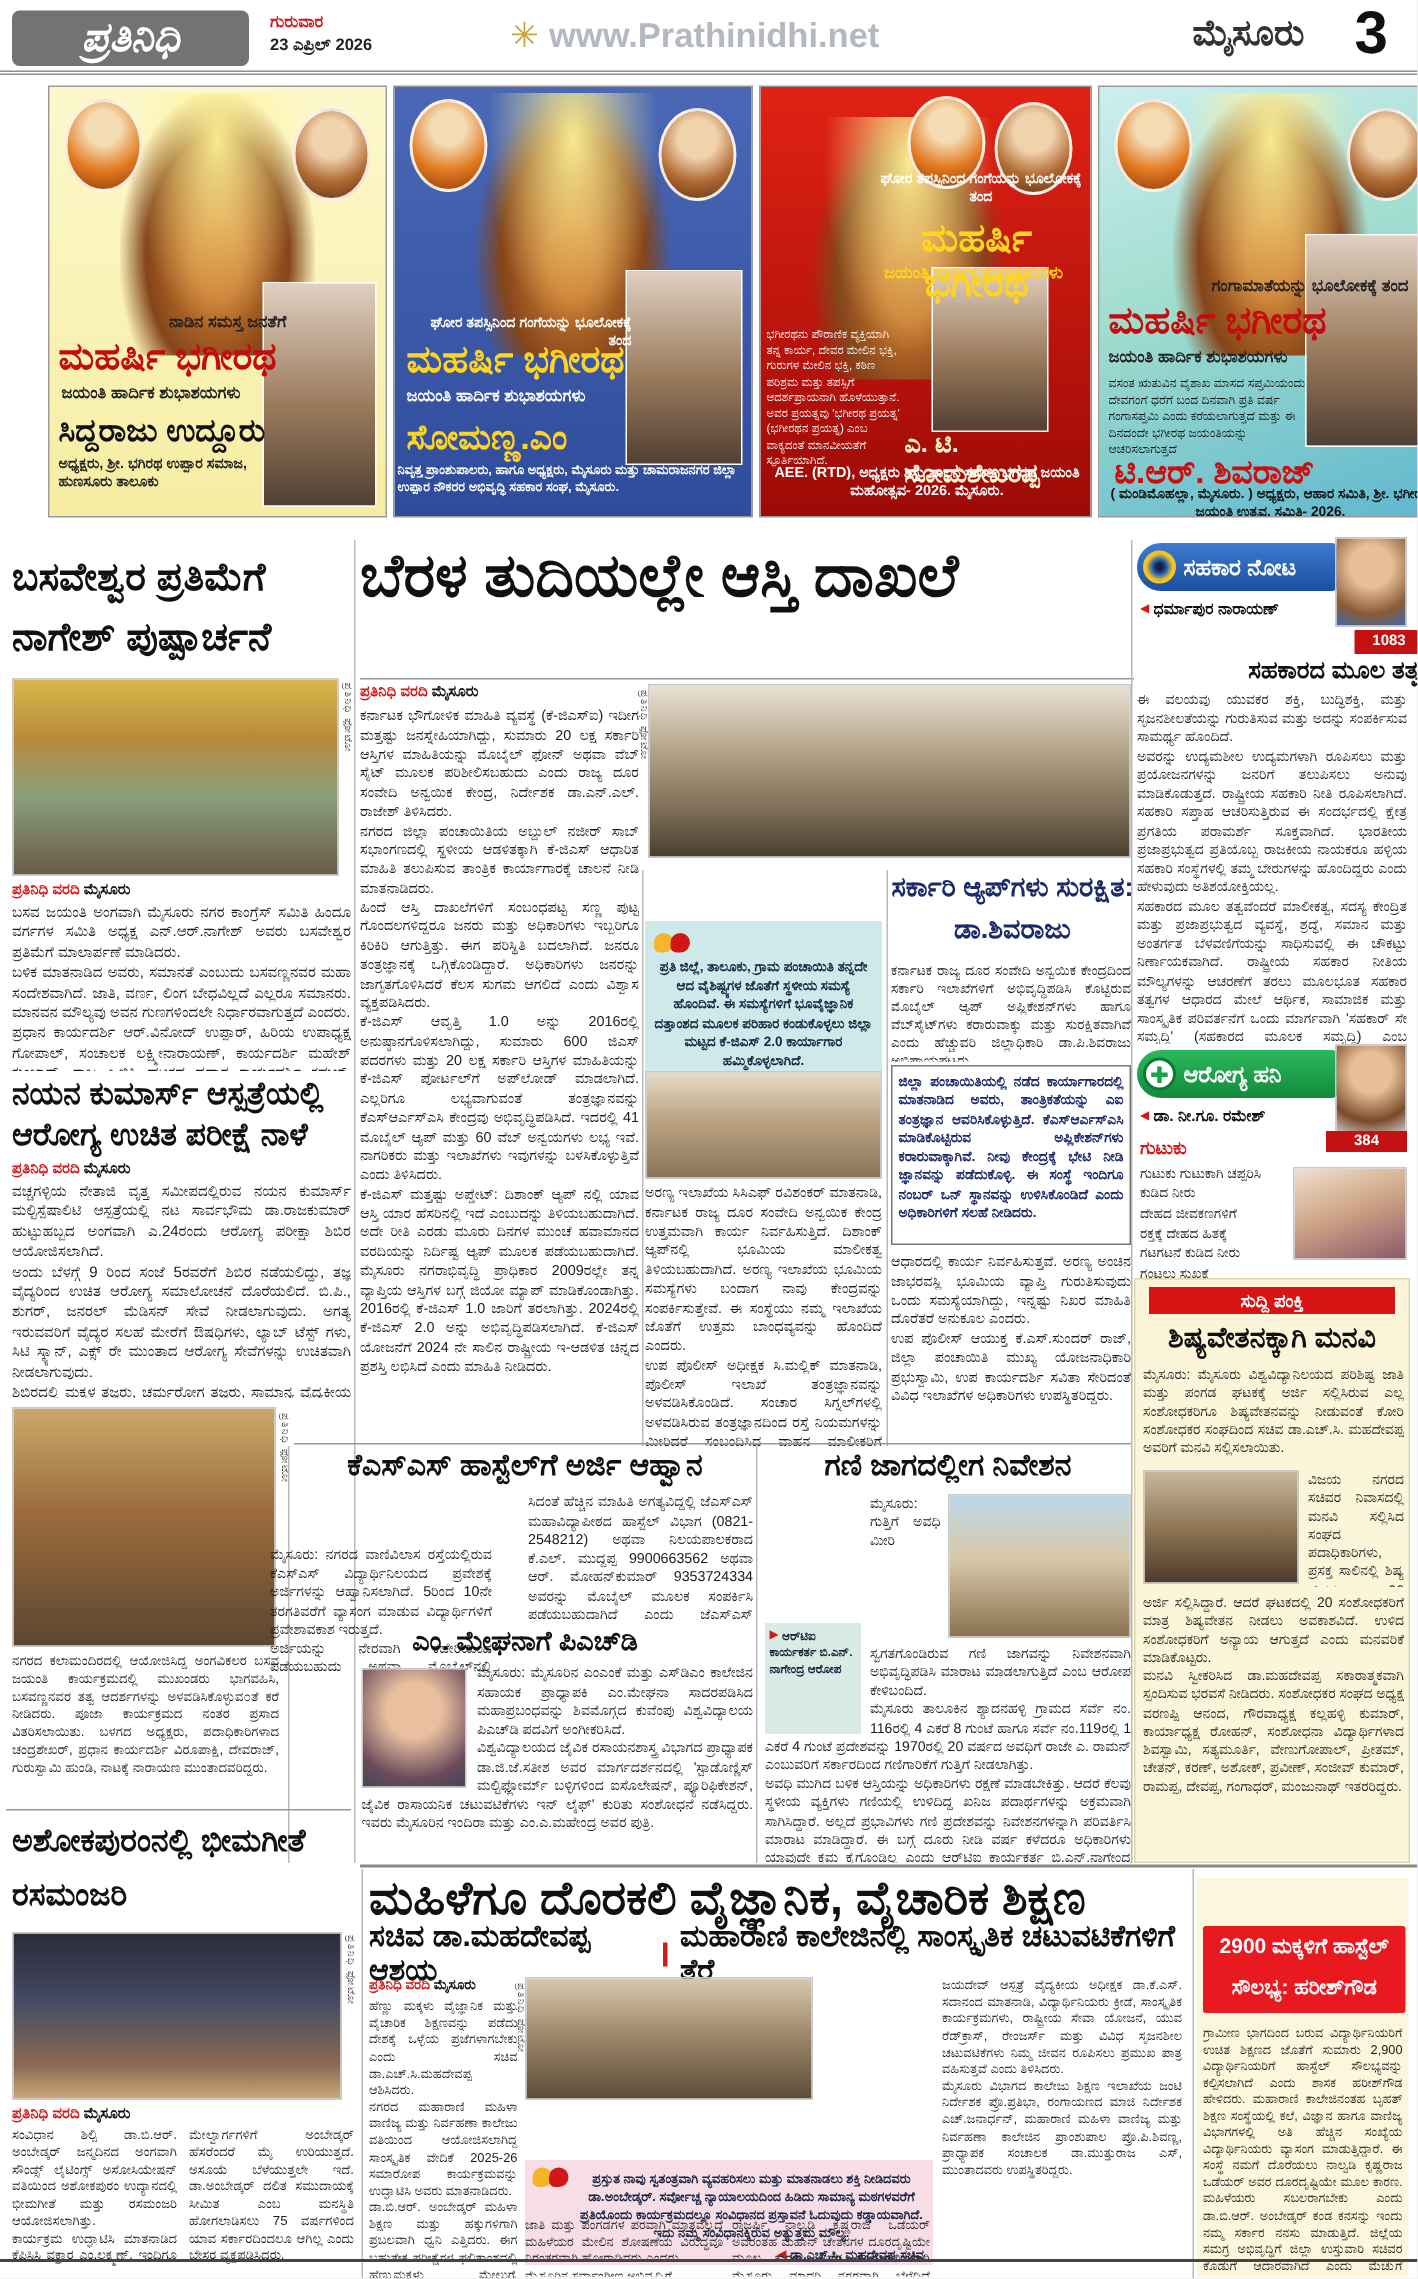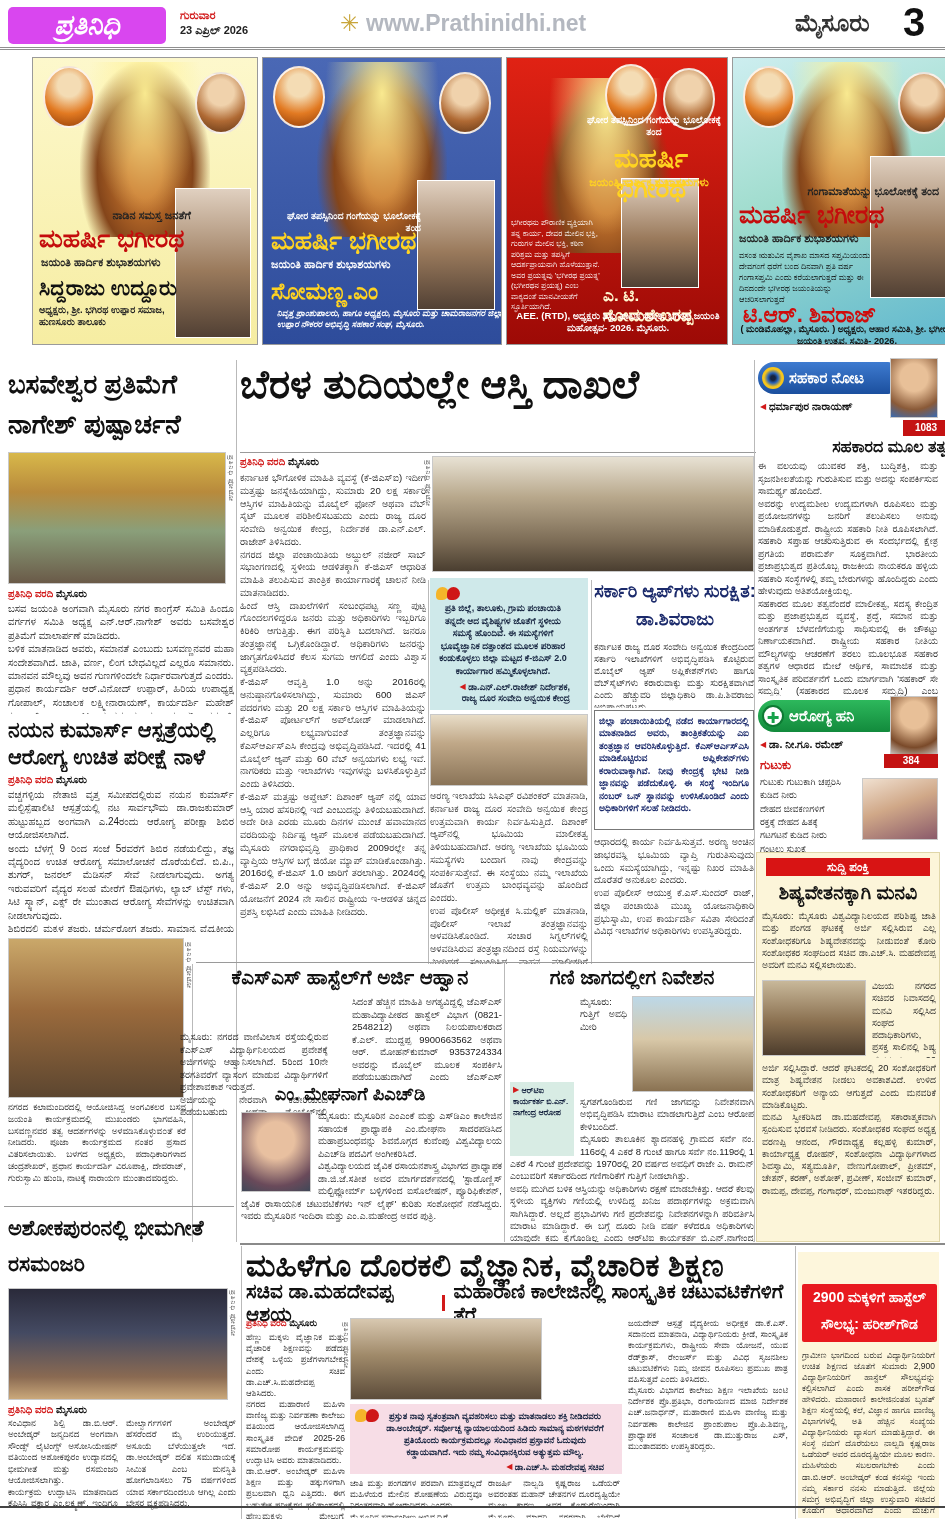--- a/index.html
+++ b/index.html
@@ -12,21 +12,21 @@
   .body9{font-size:8.9px;line-height:1.32;}
   .headline{font-weight:bold;color:#111;}
   .byline{font-size:10px;font-weight:bold;color:#111;}
   .byline .red{color:#d21a1a;}
   .vrule{border-left:1px solid #b9b9b9;}
   .hrule{border-top:1px solid #9a9a9a;}
   .vcred{writing-mode:vertical-rl;font-size:7px;color:#444;letter-spacing:1px;}
   .photo{border:1px solid #c9c9c9;}
   
   #hdr{border-bottom:3px double #8f8f8f;background:#fff;}
-  #logo{background:#d946ef;border-radius:5px;color:#fff;font-weight:bold;font-size:27px;display:flex;align-items:center;justify-content:center;font-style:italic;}
+  #logo{background:#737373;border-radius:5px;color:#fff;font-weight:bold;font-size:27px;display:flex;align-items:center;justify-content:center;font-style:italic;}
   
   .ad{overflow:hidden;border:1px solid #9a9a9a;margin-left:24px;}
   .ad1{background:linear-gradient(180deg,#fdf8cc,#f6eda2);}
   .ad2{background:linear-gradient(180deg,#4a68b5,#2e4c9b);}
   .ad3{background:linear-gradient(180deg,#e02214,#9d0a06);}
   .ad4{background:linear-gradient(160deg,#cdeef0,#9fdccd 45%,#5fb7cf);}
   .circ{position:absolute;width:52px;height:62px;border-radius:50%;border:2px solid rgba(255,255,255,.85);
         background:radial-gradient(circle at 50% 32%,#f0d2ac 28%,#b06a34 62%,#5c3212 100%);}
   .circ.saint{background:radial-gradient(circle at 50% 30%,#f4dcb4 24%,#e27a22 60%,#8e3a06 100%);}
   .c-left{left:10px;top:8px;}
@@ -45,41 +45,41 @@
   .ad1 .ad-kicker{left:8px;top:150px;width:150px;color:#222;}
   .ad1 .ad-title{left:6px;top:166px;width:160px;color:#c40c0c;}
   .ad1 .ad-sub{left:8px;top:198px;width:150px;color:#222;}
   .ad1 .ad-name{left:6px;top:218px;width:150px;color:#111;}
   .ad1 .ad-desig{left:6px;top:246px;width:146px;color:#222;}
   .ad1 .ad-photo{width:76px;height:150px;bottom:6px;}
   .ad2 .ad-kicker{left:8px;top:152px;width:150px;color:#fff;font-size:9.5px;}
   .ad2 .ad-title{left:8px;top:168px;width:160px;color:#ffd321;}
   .ad2 .ad-sub{left:8px;top:200px;width:150px;color:#fff;}
   .ad2 .ad-name{left:8px;top:220px;width:160px;color:#ffd321;font-size:23px;}
-  .ad2 .ad-desig{left:14px;top:250px;width:228px;color:#fff;font-size:8.6px;font-style:italic;}
+  .ad2 .ad-desig{left:2px;top:250px;width:228px;color:#fff;font-size:8.6px;}
   .ad2 .ad-photo{width:78px;height:130px;bottom:34px;}
   .ad3 .ad-kicker{left:78px;top:56px;width:138px;color:#fff;font-size:9.5px;text-align:center;}
   .ad3 .ad-title{left:70px;top:86px;width:148px;color:#ffd321;font-size:26px;text-align:center;}
   .ad3 .ad-sub{left:66px;top:118px;width:152px;color:#ffd321;text-align:center;}
   .ad3 .ad-para{left:4px;top:160px;width:92px;color:#fff;}
   .ad3 .ad-name{left:96px;top:228px;width:126px;color:#fff8d0;font-size:17px;}
   .ad3 .ad-desig{left:4px;top:252px;width:214px;color:#fff;text-align:center;}
   .ad3 .ad-photo{right:28px;bottom:56px;width:78px;height:110px;}
   .ad3 .deity{left:34px;transform:none;top:20px;}
   .ad3 .c-left{left:auto;right:70px;top:6px;}
   .ad3 .c-right{right:12px;top:10px;}
   .ad4 .ad-kicker{left:6px;top:126px;width:200px;color:#222;}
   .ad4 .ad-title{left:6px;top:142px;width:190px;color:#c40c0c;}
   .ad4 .ad-sub{left:6px;top:174px;width:180px;color:#222;}
   .ad4 .ad-para{left:6px;top:192px;width:136px;color:#111;font-size:8.2px;}
   .ad4 .ad-name{left:10px;top:244px;width:170px;color:#d00c0c;font-size:22px;}
   .ad4 .ad-desig{left:4px;top:266px;width:220px;color:#111;font-size:9.2px;text-align:center;}
   .ad4 .ad-photo{right:4px;top:98px;bottom:auto;width:86px;height:142px;}
   
-  .qbox{padding:6px 18px 4px 6px;font-weight:bold;color:#15233f;}
+  .qbox{padding:6px 6px 4px 6px;font-weight:bold;color:#15233f;margin-top:36px;}
   .qbox .qt{font-size:9px;line-height:1.4;text-align:center;white-space:pre-line;}
   .qbox .qattr{font-size:9px;text-align:right;margin-top:4px;}
   .qicon{display:inline-block;position:relative;width:26px;height:13px;vertical-align:middle;}
   .qicon i{position:absolute;width:13px;height:13px;border-radius:50% 50% 50% 4px;}
   .qicon i:first-child{left:0;background:#f5b52a;}
   .qicon i:last-child{left:11px;background:#cf1717;}
   .badge{background:#c41212;color:#fff;font-weight:bold;font-size:10px;text-align:center;line-height:16px;}
   .secbar{color:#fff;font-weight:bold;font-size:15px;display:flex;align-items:center;gap:5px;padding-left:4px;border-radius:16px 4px 4px 16px;}
   .eye{width:22px;height:22px;border-radius:50%;background:radial-gradient(circle,#15233f 18%,#2a63b8 40%,#f5c51d 70%);border:2px solid #f5c51d;}
   .plus{width:22px;height:22px;border-radius:50%;background:#fff;color:#18a24b;font-weight:bold;font-size:15px;line-height:22px;text-align:center;border:2px solid #0e7a33;}

